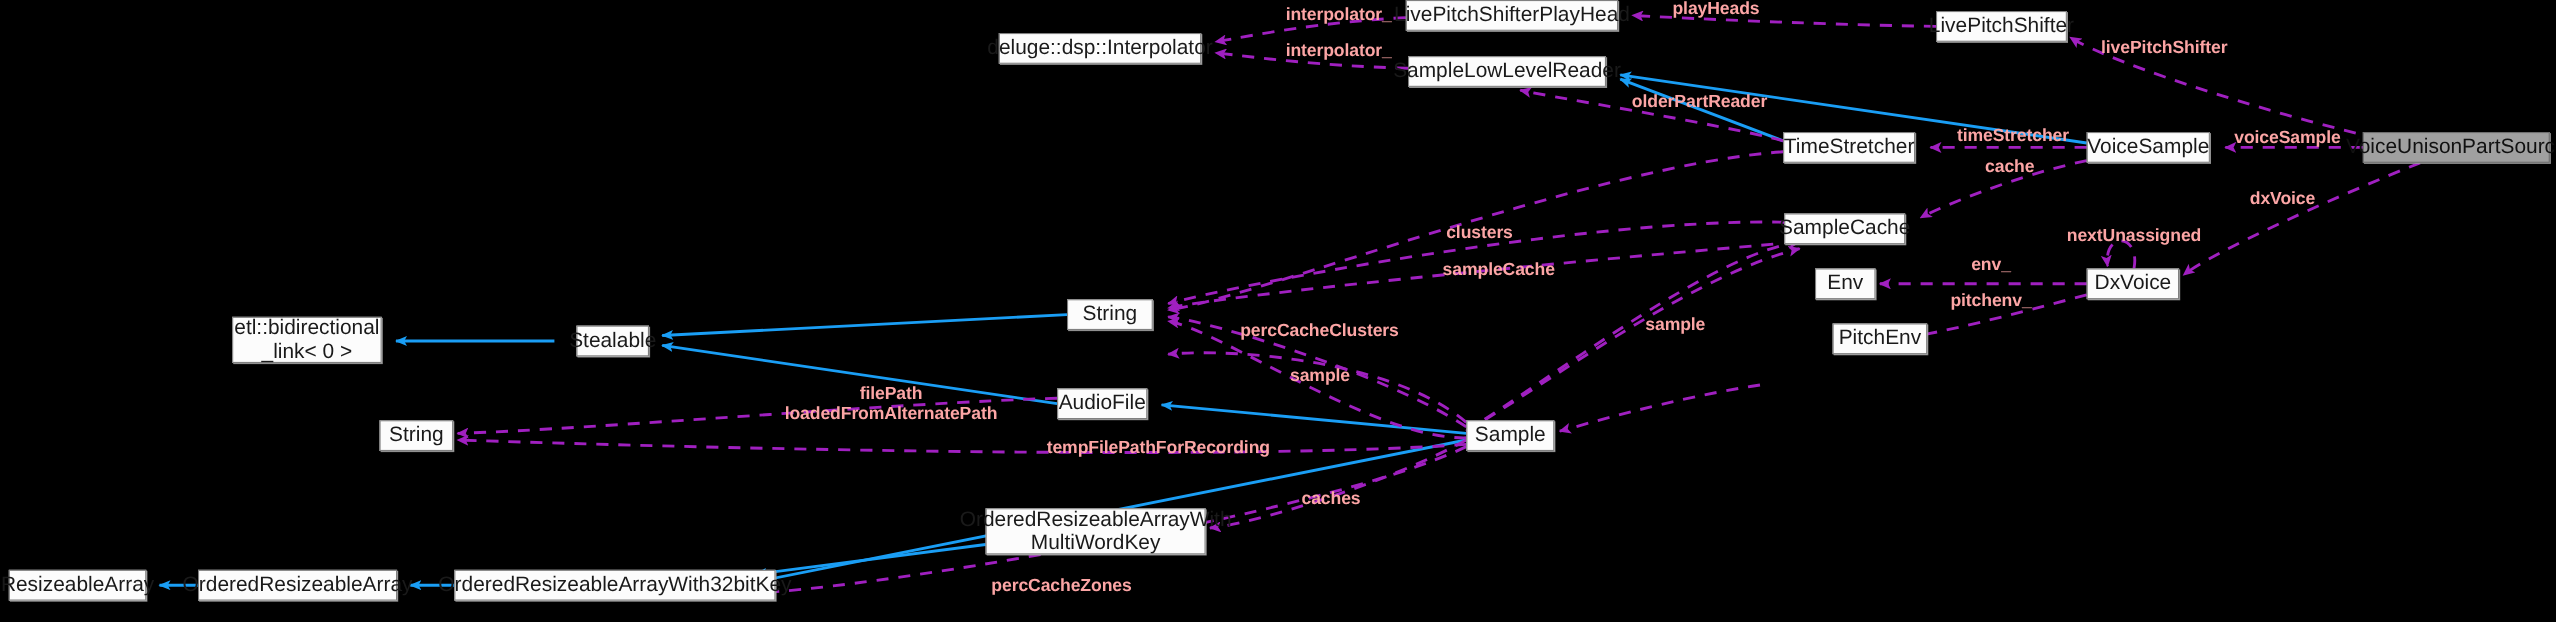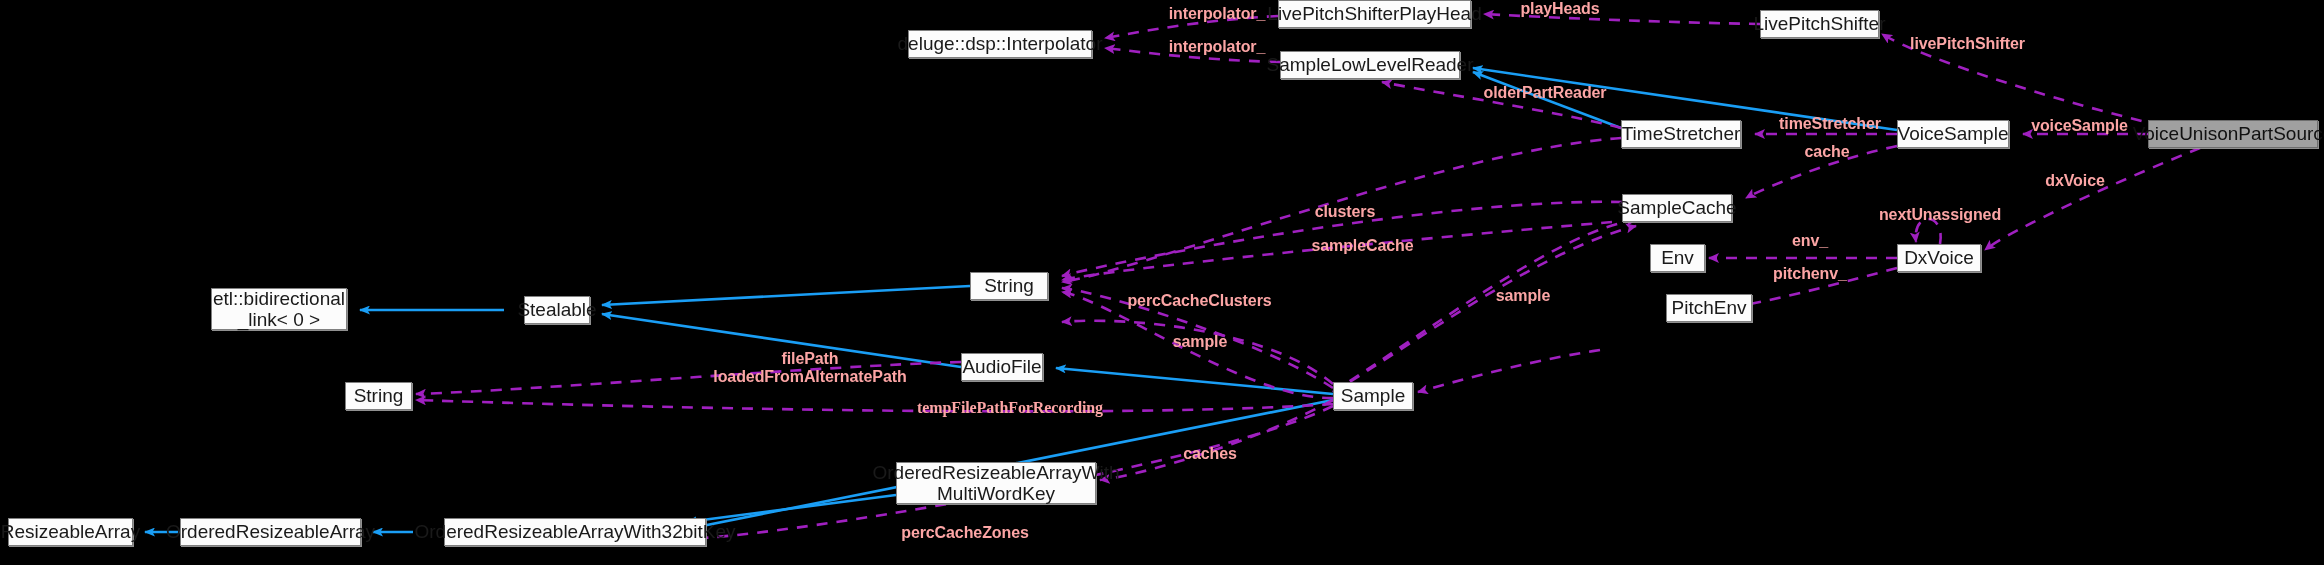--- a/index.html
+++ b/index.html
@@ -133,21 +133,21 @@
   <div class="node" style="left:896px;top:462px;width:200px;height:42px;">
     <span class="nlabel">OrderedResizeableArrayWith
 MultiWordKey</span>
   </div>
   <div class="node" style="left:8px;top:518px;width:125px;height:28px;">
     <span class="nlabel">ResizeableArray</span>
   </div>
   <div class="node" style="left:180px;top:518px;width:181px;height:28px;">
     <span class="nlabel">OrderedResizeableArray</span>
   </div>
-  <div class="node" style="left:413px;top:518px;width:262px;height:28px;margin-left:31px;">
+  <div class="node" style="left:413px;top:518px;width:292px;height:28px;">
     <span class="nlabel">OrderedResizeableArrayWith32bitKey</span>
   </div>
 
   <div class="elabel" style="left:1142px;top:5px;width:150px;">interpolator_</div>
   <div class="elabel" style="left:1142px;top:38px;width:150px;">interpolator_</div>
   <div class="elabel" style="left:1500px;top:0px;width:120px;">playHeads</div>
   <div class="elabel" style="left:1890px;top:35px;width:155px;">livePitchShifter</div>
   <div class="elabel" style="left:1460px;top:84px;width:170px;">olderPartReader</div>
   <div class="elabel" style="left:1755px;top:115px;width:150px;">timeStretcher</div>
   <div class="elabel" style="left:2012px;top:117px;width:135px;">voiceSample</div>
@@ -156,17 +156,17 @@
   <div class="elabel" style="left:1855px;top:206px;width:170px;">nextUnassigned</div>
   <div class="elabel" style="left:2020px;top:172px;width:110px;">dxVoice</div>
   <div class="elabel" style="left:1290px;top:237px;width:145px;">sampleCache</div>
   <div class="elabel" style="left:1755px;top:232px;width:110px;">env_</div>
   <div class="elabel" style="left:1740px;top:265px;width:140px;">pitchenv_</div>
   <div class="elabel" style="left:1102px;top:292px;width:195px;">percCacheClusters</div>
   <div class="elabel" style="left:1468px;top:287px;width:110px;">sample</div>
   <div class="elabel" style="left:690px;top:350px;width:240px;">filePath
 loadedFromAlternatePath</div>
   <div class="elabel" style="left:1145px;top:333px;width:110px;">sample</div>
-  <div class="elabel" style="left:885px;top:399px;width:250px;font-family:Liberation Serif, serif;">tempFilePathForRecording</div>
+  <div class="elabel" style="left:928px;top:399px;width:250px;">tempFilePathForRecording</div>
   <div class="elabel" style="left:1155px;top:445px;width:110px;">caches</div>
   <div class="elabel" style="left:875px;top:524px;width:180px;">percCacheZones</div>
 
 </div>
 
 </body></html>

